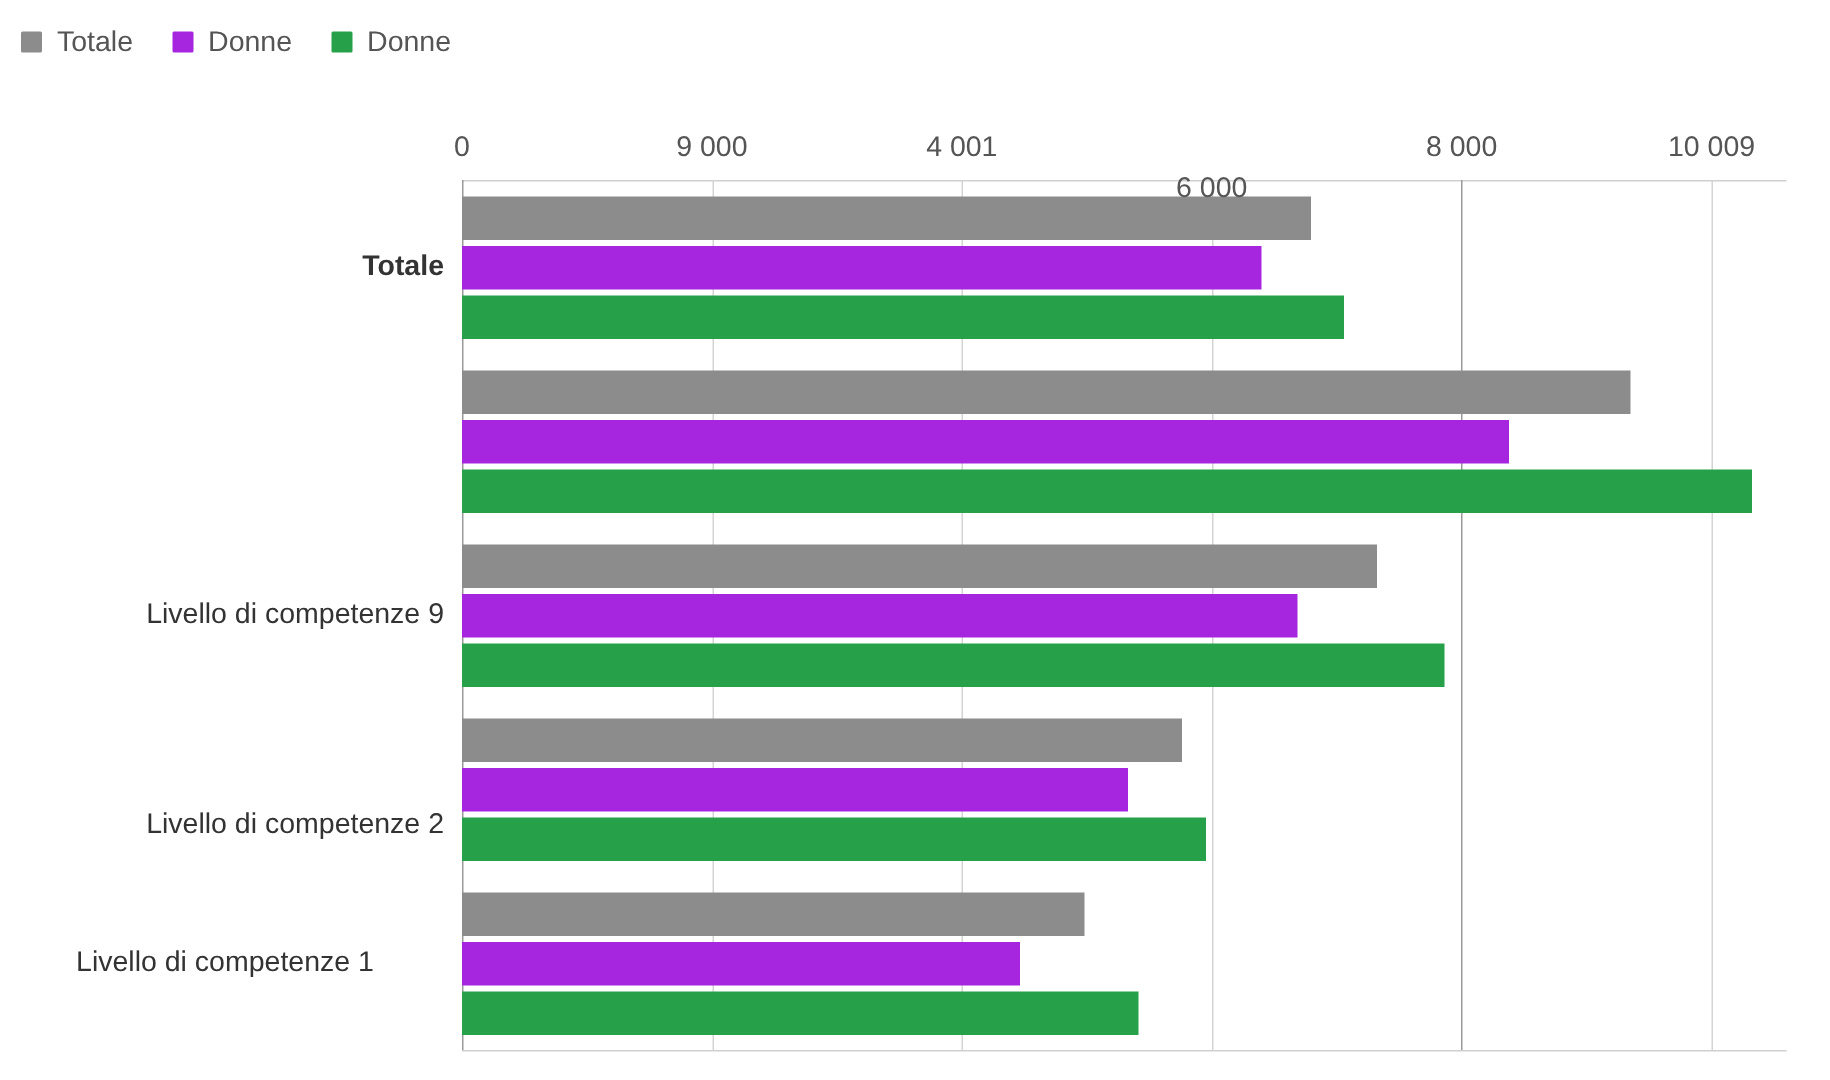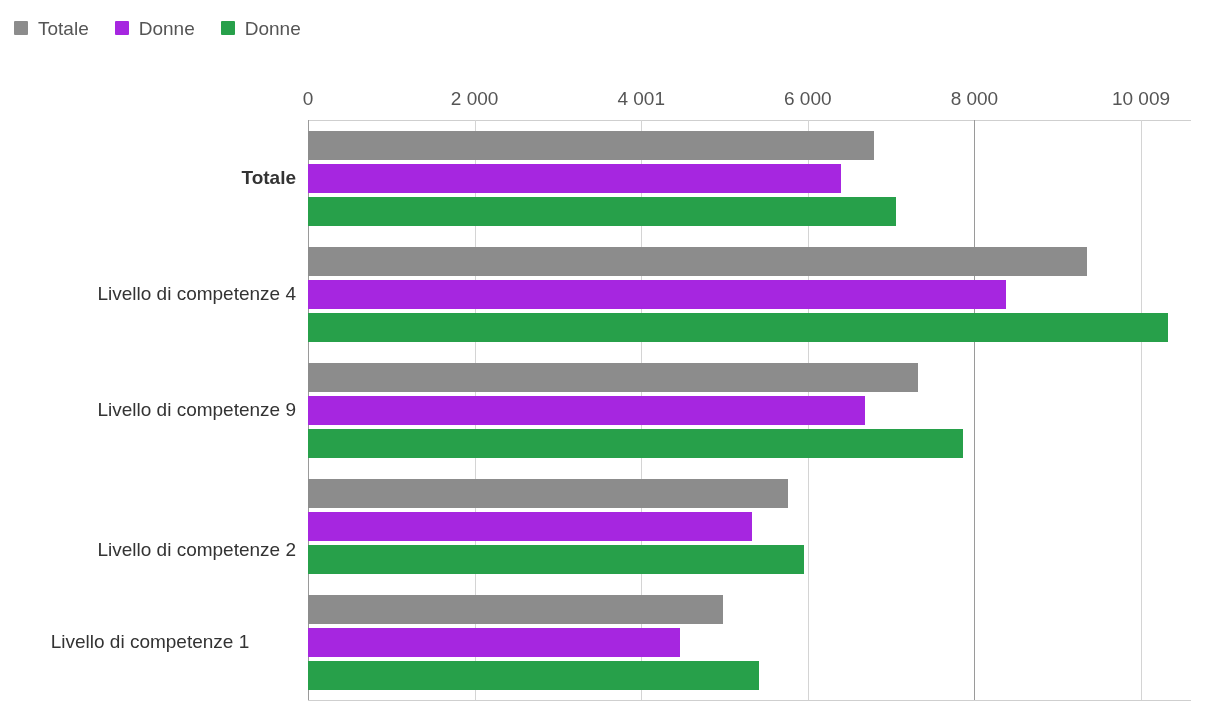--- a/index.html
+++ b/index.html
@@ -138,21 +138,20 @@
       <span class="legend-swatch" id="sw2" style="background: rgb(39, 160, 74);"></span>
       <span class="legend-label">Donne</span>
     </div>
   </div>
 
   <div class="axis-top-line"></div>
   <div class="axis-bottom-line"></div>
 
   <div class="cat-label-wrap" id="category-labels">
       <div class="cat-label bold" style="top: 58px;">Totale</div>
-      <div class="cat-label" style="top: 174px;">Livello di competenze 4</div>
       <div class="cat-label" style="top: 290px;">Livello di competenze 9</div>
       <div class="cat-label" style="top: 406px; margin-top: 24px;">Livello di competenze 2</div>
       <div class="cat-label" style="top: 522px; text-align: center;">Livello di competenze 1</div>
     </div>
 
   <div class="plot-area" id="plot-area">
       <div class="gridline" style="left: 0px;"></div>
       <div class="gridline light" style="left: 166.604px;"></div>
       <div class="gridline light" style="left: 333.208px;"></div>
       <div class="gridline light" style="left: 499.811px;"></div>
@@ -170,20 +169,20 @@
       <div class="bar" title="Totale: 5760" style="top: 358.5px; width: 479.819px; background: rgb(140, 140, 140);"></div>
       <div class="bar" title="Donne: 5330" style="top: 391.5px; width: 443.999px; background: rgb(166, 38, 224);"></div>
       <div class="bar" title="Uomini: 5960" style="top: 424.5px; width: 496.479px; background: rgb(39, 160, 74);"></div>
       <div class="bar" title="Totale: 4980" style="top: 474.5px; width: 414.843px; background: rgb(140, 140, 140);"></div>
       <div class="bar" title="Donne: 4460" style="top: 507.5px; width: 371.526px; background: rgb(166, 38, 224);"></div>
       <div class="bar" title="Uomini: 5420" style="top: 540.5px; width: 451.496px; background: rgb(39, 160, 74);"></div>
     </div>
 
   <div id="tick-labels">
       <div class="tick-label" style="left: 308px;">0</div>
-      <div class="tick-label" style="left: 474.604px;">2 000</div>
+      <div class="tick-label" style="left: 474.604px;">9 000</div>
       <div class="tick-label" style="left: 641.208px;">4 001</div>
-      <div class="tick-label" style="left: 807.811px;">6 000</div>
+      <div class="tick-label" style="left: 807.811px; margin-top: 27px;">6 000</div>
       <div class="tick-label" style="left: 974.415px;">8 000</div>
       <div class="tick-label" style="left: 1141.02px;">10 009</div>
     </div>
 
 </div>
 
 </body></html>

